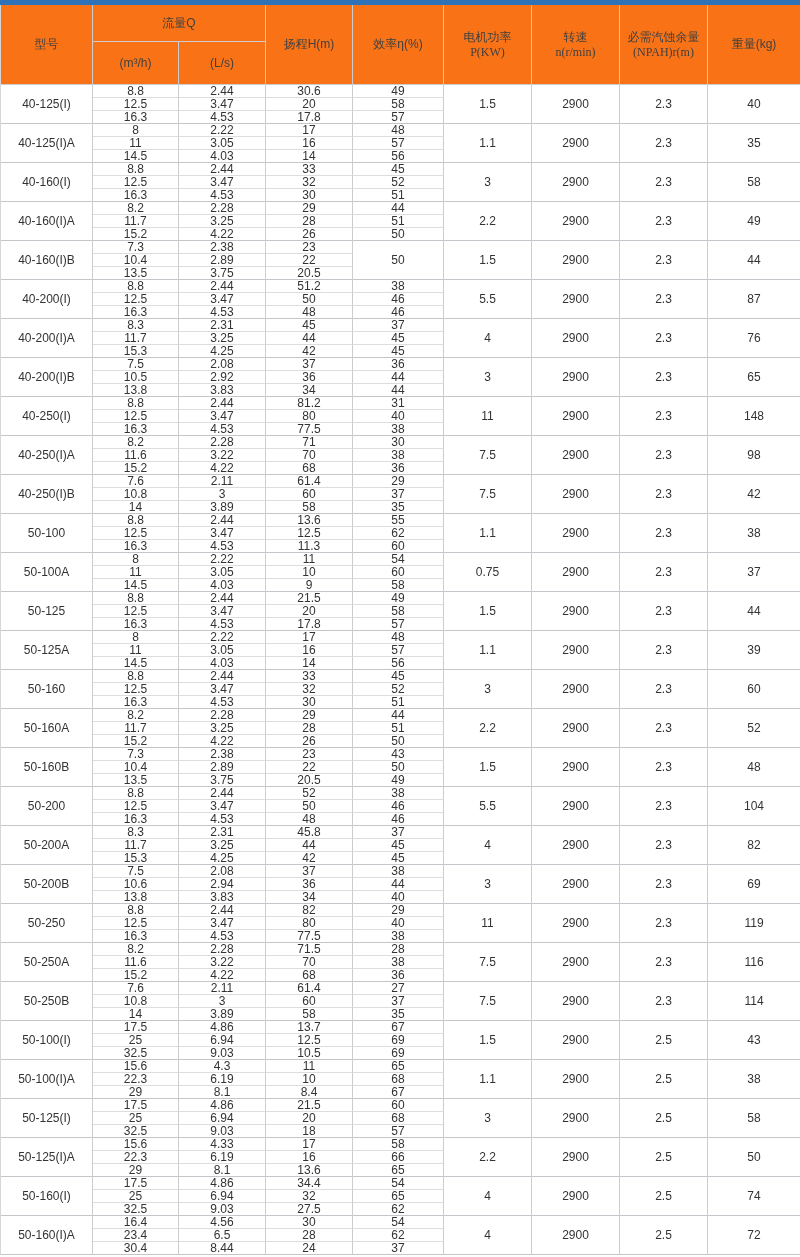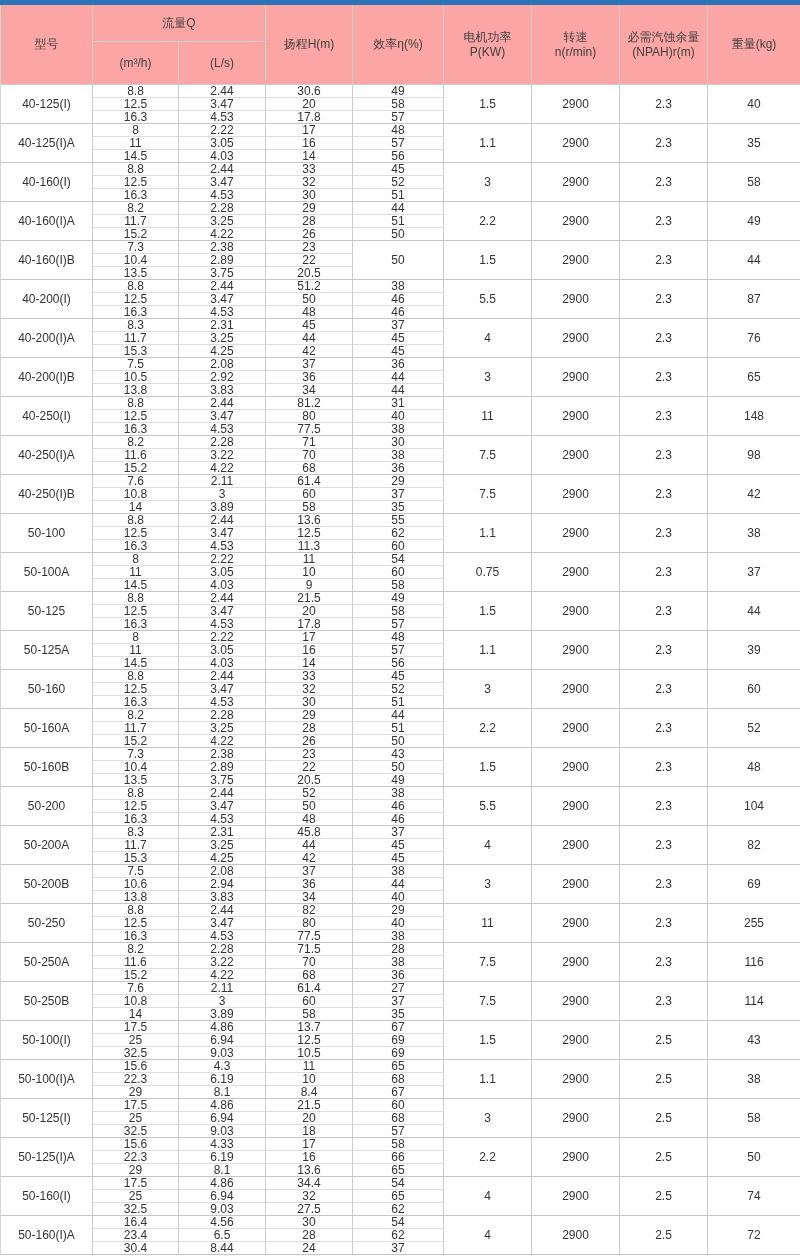--- a/index.html
+++ b/index.html
@@ -23,28 +23,28 @@
     border-collapse: separate;
     border-left: 1px solid #d6d6d6;
   }
   thead th {
     font-weight: normal;
     font-size: 12px;
     color: #404040;
     text-align: center;
     vertical-align: middle;
     padding: 0;
-    background: #fca5a5;
+    background: #f97316;
     border-right: 1px solid #cccccc;
     border-bottom: 1px solid #c9ced2;
   }
   thead tr.h1 th { height: 37px; }
   thead tr.h2 th { height: 43px; }
   thead th.two-row { height: 80px; }
-  thead th .ln { display: block; line-height: 15px; }
+  thead th .ln { display: block; line-height: 15px; font-family: Liberation Serif, serif; }
   tbody td {
     font-size: 12px;
     color: #333333;
     text-align: center;
     vertical-align: middle;
     padding: 0;
     height: 13px;
     line-height: 12px;
     border-right: 1px solid #cccccc;
     border-bottom: 1px solid #dddddd;
@@ -582,21 +582,21 @@
       </tr>
       <tr>
         <td rowspan="3" class="span3 model">50-250</td>
         <td>8.8</td>
         <td>2.44</td>
         <td>82</td>
         <td>29</td>
         <td rowspan="3" class="span3">11</td>
         <td rowspan="3" class="span3">2900</td>
         <td rowspan="3" class="span3">2.3</td>
-        <td rowspan="3" class="span3">255</td>
+        <td rowspan="3" class="span3">119</td>
       </tr>
       <tr>
         <td>12.5</td>
         <td>3.47</td>
         <td>80</td>
         <td>40</td>
       </tr>
       <tr class="group-end">
         <td>16.3</td>
         <td>4.53</td>

